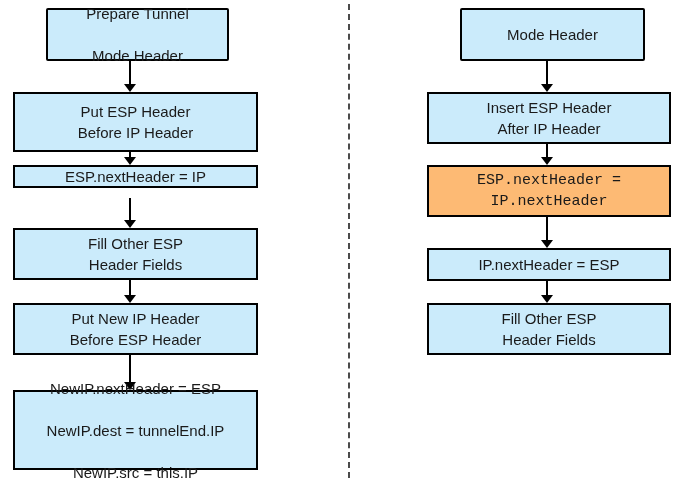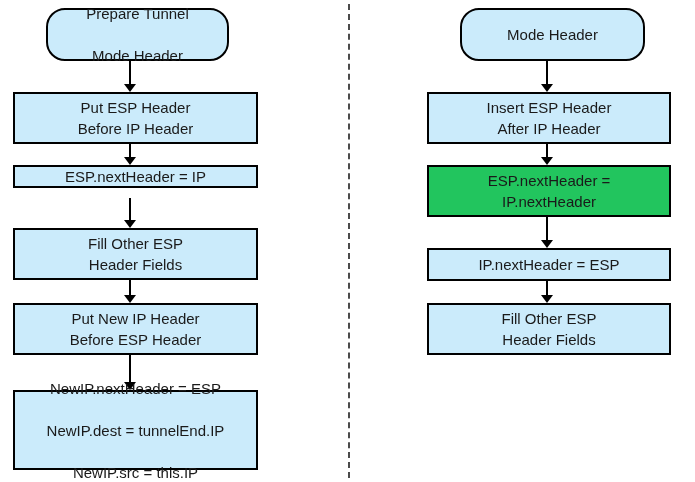--- a/index.html
+++ b/index.html
@@ -28,21 +28,21 @@
     align-items: center;
     justify-content: center;
     color: #1a1a1a;
     font-size: 15px;
     line-height: 21px;
     text-align: center;
     letter-spacing: 0px;
     white-space: pre;
   }
   .node.terminator {
-    border-radius: 19px;
+    border-radius: 2px;
     gap: 21px;
   }
   .node .line {
     display: block;
   }
   .divider {
     position: absolute;
     top: 4px;
     left: 348px;
     width: 0px;
@@ -91,21 +91,21 @@
       </div>
       <div class="arrow" style="position: absolute; left: 123px; top: 280px; height: 23px;">
         <div class="shaft" style="height: 16px; background: rgb(0, 0, 0);"></div>
         <div class="head" style="border-top-color: rgb(0, 0, 0);"></div>
       </div>
       <div class="arrow" style="position: absolute; left: 123px; top: 355px; height: 35px;">
         <div class="shaft" style="height: 28px; background: rgb(0, 0, 0);"></div>
         <div class="head" style="border-top-color: rgb(0, 0, 0);"></div>
       </div>
       <div class="node terminator" style="left: 46px; top: 8px; width: 183px; height: 53px; background: rgb(203, 235, 251); border-color: rgb(0, 0, 0); color: rgb(26, 26, 26);"><span class="line">Prepare Tunnel</span><span class="line">Mode Header</span></div>
-      <div class="node" style="left: 13px; top: 92px; width: 245px; height: 52px; background: rgb(203, 235, 251); border-color: rgb(0, 0, 0); color: rgb(26, 26, 26);"><span class="line">Put ESP Header</span><span class="line">Before IP Header</span></div>
+      <div class="node" style="left: 13px; top: 92px; width: 245px; height: 60px; background: rgb(203, 235, 251); border-color: rgb(0, 0, 0); color: rgb(26, 26, 26);"><span class="line">Put ESP Header</span><span class="line">Before IP Header</span></div>
       <div class="node" style="left: 13px; top: 165px; width: 245px; height: 23px; background: rgb(203, 235, 251); border-color: rgb(0, 0, 0); color: rgb(26, 26, 26);"><span class="line">ESP.nextHeader = IP</span></div>
       <div class="node" style="left: 13px; top: 228px; width: 245px; height: 52px; background: rgb(203, 235, 251); border-color: rgb(0, 0, 0); color: rgb(26, 26, 26);"><span class="line">Fill Other ESP</span><span class="line">Header Fields</span></div>
       <div class="node" style="left: 13px; top: 303px; width: 245px; height: 52px; background: rgb(203, 235, 251); border-color: rgb(0, 0, 0); color: rgb(26, 26, 26);"><span class="line">Put New IP Header</span><span class="line">Before ESP Header</span></div>
       <div class="node" style="left: 13px; top: 390px; width: 245px; height: 80px; background: rgb(203, 235, 251); border-color: rgb(0, 0, 0); color: rgb(26, 26, 26); gap: 21px;"><span class="line">NewIP.nextHeader = ESP</span><span class="line">NewIP.dest = tunnelEnd.IP</span><span class="line">NewIP.src = this.IP</span></div>
     </div>
     <div>
       <div class="arrow" style="position: absolute; left: 540px; top: 61px; height: 31px;">
         <div class="shaft" style="height: 24px; background: rgb(0, 0, 0);"></div>
         <div class="head" style="border-top-color: rgb(0, 0, 0);"></div>
       </div>
@@ -116,17 +116,17 @@
       <div class="arrow" style="position: absolute; left: 540px; top: 217px; height: 31px;">
         <div class="shaft" style="height: 24px; background: rgb(0, 0, 0);"></div>
         <div class="head" style="border-top-color: rgb(0, 0, 0);"></div>
       </div>
       <div class="arrow" style="position: absolute; left: 540px; top: 281px; height: 22px;">
         <div class="shaft" style="height: 15px; background: rgb(0, 0, 0);"></div>
         <div class="head" style="border-top-color: rgb(0, 0, 0);"></div>
       </div>
       <div class="node terminator" style="left: 460px; top: 8px; width: 185px; height: 53px; background: rgb(203, 235, 251); border-color: rgb(0, 0, 0); color: rgb(26, 26, 26);"><span class="line">Mode Header</span></div>
       <div class="node" style="left: 427px; top: 92px; width: 244px; height: 52px; background: rgb(203, 235, 251); border-color: rgb(0, 0, 0); color: rgb(26, 26, 26);"><span class="line">Insert ESP Header</span><span class="line">After IP Header</span></div>
-      <div class="node" style="left: 427px; top: 165px; width: 244px; height: 52px; background: #22c55e; border-color: rgb(0, 0, 0); color: rgb(26, 26, 26);"><span class="line">ESP.nextHeader =</span><span class="line">IP.nextHeader</span></div>
+      <div class="node" style="left: 427px; top: 165px; width: 244px; height: 52px; background: #fdba74; border-color: rgb(0, 0, 0); color: rgb(26, 26, 26); font-family: Liberation Mono, monospace;"><span class="line">ESP.nextHeader =</span><span class="line">IP.nextHeader</span></div>
       <div class="node" style="left: 427px; top: 248px; width: 244px; height: 33px; background: rgb(203, 235, 251); border-color: rgb(0, 0, 0); color: rgb(26, 26, 26);"><span class="line">IP.nextHeader = ESP</span></div>
       <div class="node" style="left: 427px; top: 303px; width: 244px; height: 52px; background: rgb(203, 235, 251); border-color: rgb(0, 0, 0); color: rgb(26, 26, 26);"><span class="line">Fill Other ESP</span><span class="line">Header Fields</span></div>
     </div>
   </div>
 
 </body></html>

